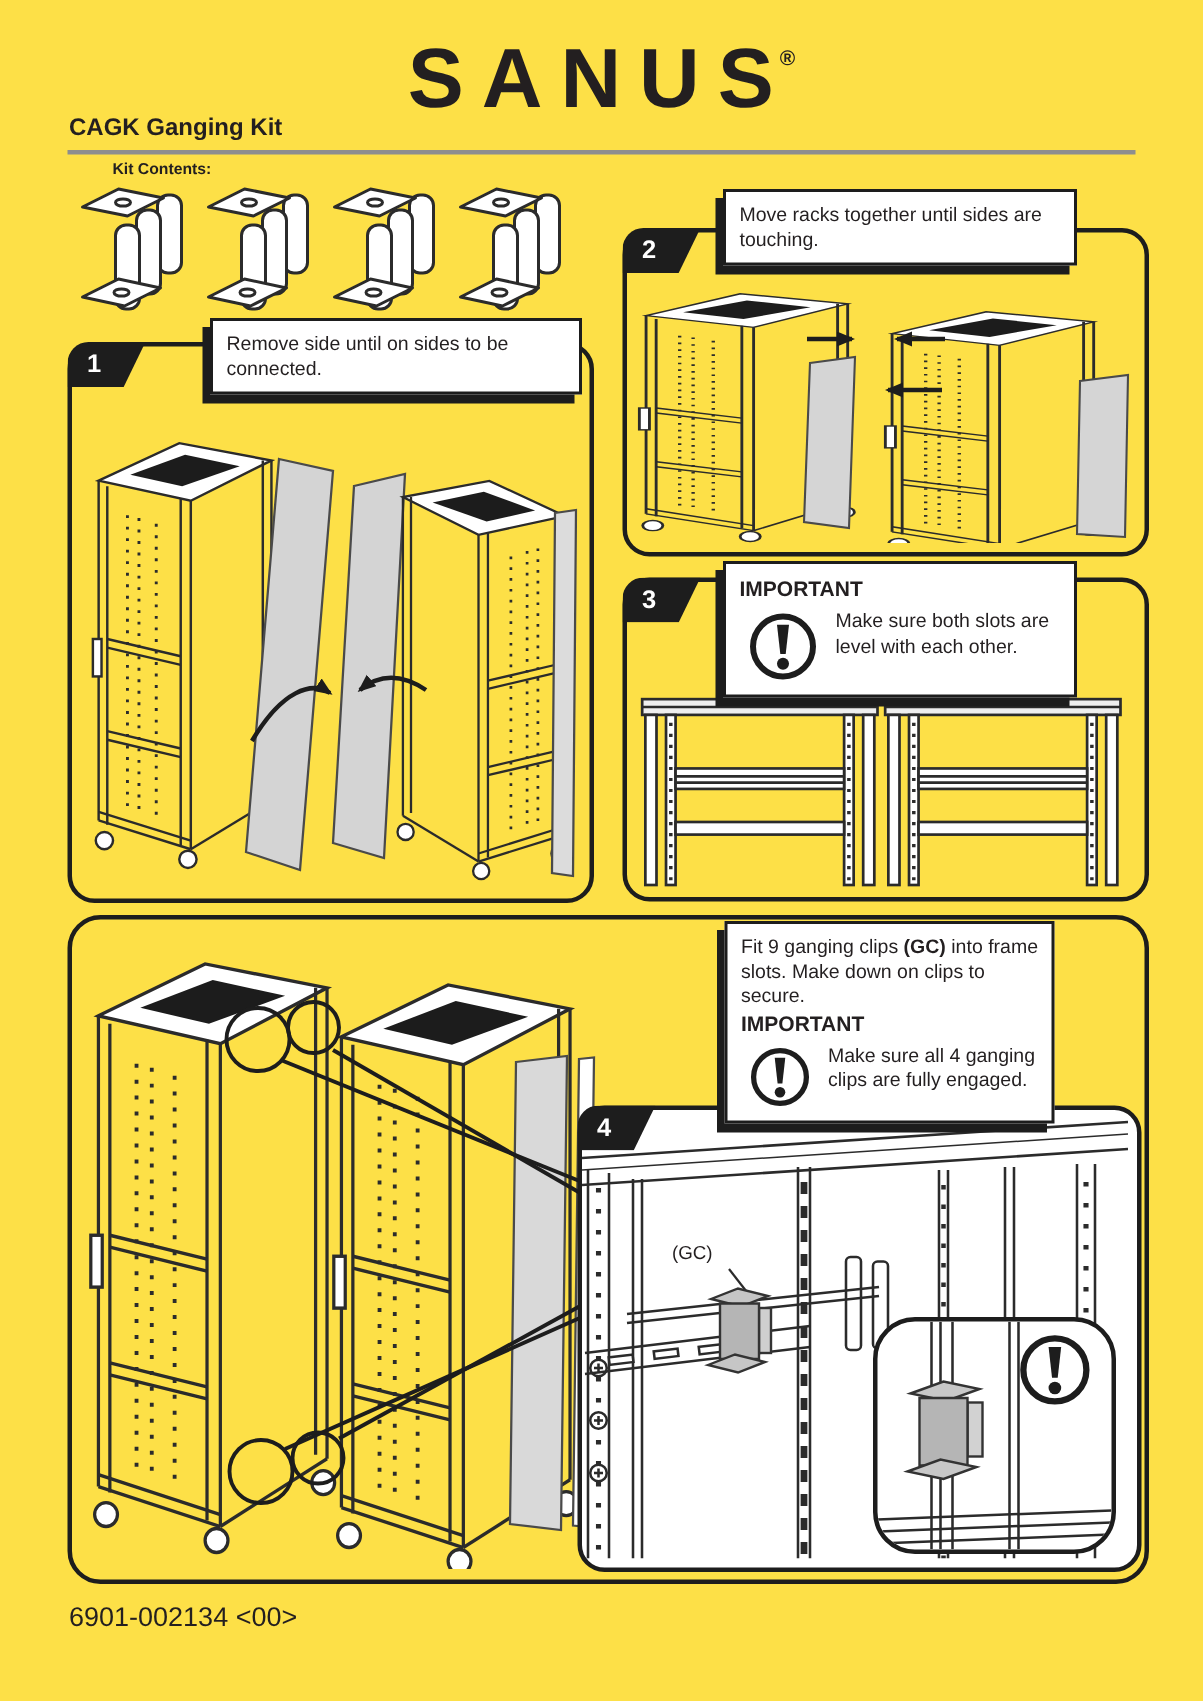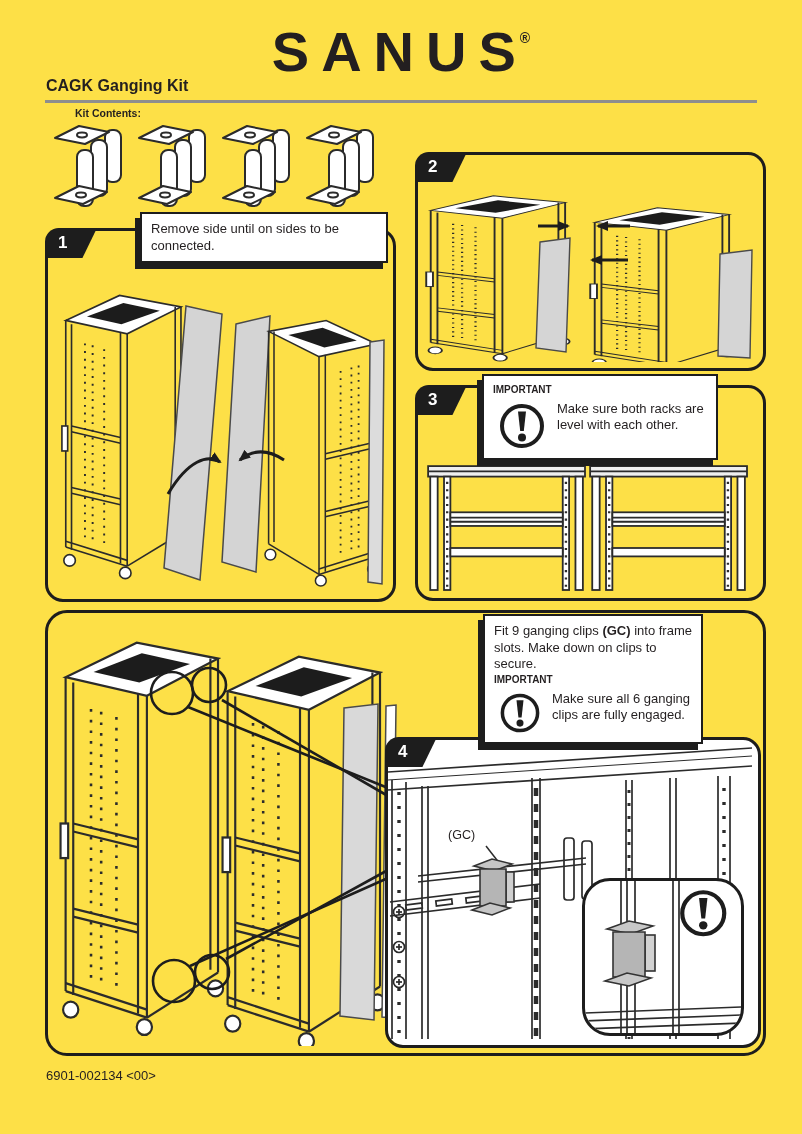--- a/index.html
+++ b/index.html
@@ -17,30 +17,30 @@
   .clips-row{position:absolute;left:50px;top:116px;display:flex;}
   .clips-row svg{display:block;}
   
   .panel{position:absolute;border:3px solid #1d1d1d;border-radius:18px;background:transparent;z-index:2;}
   .panel.solid{background:#fff;}
   .badge{position:absolute;z-index:8;background:#1d1d1d;color:#fff;font-weight:bold;font-size:17px;
          width:52px;height:30px;display:flex;align-items:center;padding-left:13px;box-sizing:border-box;
          clip-path:polygon(0 0,100% 0,72% 100%,0 100%);border-top-left-radius:14px;}
   .callout{position:absolute;z-index:6;background:#fff;border:2.5px solid #1d1d1d;
            box-shadow:-5px 6px 0 #1d1d1d;padding:7px 9px;font-size:13px;line-height:1.28;box-sizing:border-box;}
-  .imp-label{font-weight:bold;font-size:10px;margin:1px 0 2px 0;}
+  .imp-label{font-weight:bold;font-size:14px;margin:1px 0 2px 0;}
   .imp-row{display:flex;align-items:flex-start;}
   .imp-row .imp-icon{flex:0 0 auto;margin:2px 10px 0 4px;}
   .imp-row .imp-text{font-size:13px;line-height:1.28;padding-top:2px;}
   .scene{position:absolute;z-index:1;}
   .gc-label{position:absolute;left:60px;top:88px;font-size:12.5px;z-index:5;}
   .inset{position:absolute;left:194px;top:138px;width:162px;height:158px;background:#fff;
          border:3px solid #1d1d1d;border-radius:28px;z-index:4;overflow:hidden;box-sizing:border-box;}
   .detail-panel{overflow:hidden;}
-  .footer{position:absolute;left:46px;top:1068px;font-size:13px;}
+  .footer{position:absolute;left:46px;top:1068px;font-size:18px;}
 </style>
 </head>
 <body>
 
 <svg width="0" height="0" style="position:absolute" aria-hidden="true">
   <defs>
     <marker id="ah" markerWidth="13" markerHeight="11" refX="10" refY="5" orient="auto" markerUnits="userSpaceOnUse">
       <path d="M0,0 L12,5 L0,10 Z" fill="#1d1d1d"></path>
     </marker>
     <g id="clip-sym" stroke="#2b2b2b" stroke-width="2" fill="#fff" stroke-linejoin="round">
@@ -128,39 +128,40 @@
     <polygon points="136,34 172,42 150,308 114,296" fill="#d4d4d4" stroke="#4a4a4a" stroke-width="1.5"></polygon>
     <polygon points="186,52 220,44 206,300 172,290" fill="#d4d4d4" stroke="#4a4a4a" stroke-width="1.5"></polygon>
     <use href="#rack-iso" transform="translate(332,36) scale(-0.9,0.9)"></use>
     <polygon points="320,70 334,68 332,312 318,310" fill="#dcdcdc" stroke="#4a4a4a" stroke-width="1.5"></polygon>
     <path d="M118,222 C138,188 158,182 170,190" fill="none" stroke="#1d1d1d" stroke-width="3" marker-end="url(#ah)"></path>
     <path d="M234,188 C216,176 202,178 190,188" fill="none" stroke="#1d1d1d" stroke-width="3" marker-end="url(#ah)"></path>
   </svg>
 
   <div class="panel" style="left:415px;top:152px;width:345px;height:213px;"></div>
   <div class="badge" style="left:415px;top:152px;">2</div>
+  <div class="callout" style="left:482px;top:126px;width:236px;">Move racks together until sides are touching.</div>
   <svg class="scene" style="left:420px;top:180px;" width="335" height="182" viewBox="0 0 335 182">
     <use href="#rack-iso" transform="translate(4,8) scale(1.12,0.56)"></use>
     <polygon points="120,62 150,58 146,172 116,168" fill="#d5d5d5" stroke="#4a4a4a" stroke-width="1.4"></polygon>
     <use href="#rack-iso" transform="translate(168,20) scale(1.12,0.56)"></use>
     <polygon points="300,74 332,70 330,178 298,176" fill="#d5d5d5" stroke="#4a4a4a" stroke-width="1.4"></polygon>
     <line x1="118" y1="46" x2="148" y2="46" stroke="#1d1d1d" stroke-width="3" marker-end="url(#ah)"></line>
     <line x1="210" y1="46" x2="178" y2="46" stroke="#1d1d1d" stroke-width="3" marker-end="url(#ah)"></line>
     <line x1="208" y1="80" x2="172" y2="80" stroke="#1d1d1d" stroke-width="3" marker-end="url(#ah)"></line>
   </svg>
 
   <div class="panel" style="left:415px;top:385px;width:345px;height:210px;"></div>
   <div class="badge" style="left:415px;top:385px;">3</div>
   <div class="callout" style="left:482px;top:374px;width:236px;">
     <div class="imp-label">IMPORTANT</div>
     <div class="imp-row">
       <svg class="imp-icon" width="50" height="50" viewBox="0 0 50 50">
           <use href="#warn-sym"></use>
         </svg>
-      <div class="imp-text">Make sure both racks are level with each other.</div>
+      <div class="imp-text">Make sure both slots are level with each other.</div>
     </div>
   </div>
   <svg class="scene" style="left:424px;top:460px;" width="327" height="132" viewBox="0 0 327 132">
     <use href="#rack-front" transform="translate(2,4) scale(1.06,1.05)"></use>
     <use href="#rack-front" transform="translate(164,4) scale(1.06,1.05)"></use>
   </svg>
 
   <div class="panel" style="left:45px;top:610px;width:715px;height:440px;border-radius:22px;"></div>
   <svg class="scene" style="left:48px;top:616px;" width="700" height="430" viewBox="0 0 700 430">
     <use href="#rack-iso" transform="translate(10,8) scale(1.27,1.33)"></use>
@@ -177,21 +178,21 @@
     <circle cx="164" cy="356" r="17" fill="none" stroke="#1d1d1d" stroke-width="2.6"></circle>
   </svg>
 
   <div class="callout" style="left:483px;top:614px;width:220px;">
     <div><span>Fit 9 ganging clips </span><span style="font-weight:bold">(GC)</span><span> into frame slots.  Make down on clips to secure.</span></div>
     <div class="imp-label">IMPORTANT</div>
     <div class="imp-row">
       <svg class="imp-icon" width="44" height="44" viewBox="0 0 50 50">
           <use href="#warn-sym"></use>
         </svg>
-      <div class="imp-text">Make sure all 6 ganging clips are fully engaged.</div>
+      <div class="imp-text">Make sure all 4 ganging clips are fully engaged.</div>
     </div>
   </div>
 
   <div class="panel solid detail-panel" style="left:385px;top:737px;width:370px;height:305px;z-index:3;">
     <svg width="364" height="299" viewBox="0 0 364 299" style="display:block">
       <g stroke="#2b2b2b" fill="none" stroke-width="1.7">
         <line x1="0" y1="32" x2="364" y2="8"></line>
           <line x1="0" y1="40" x2="364" y2="16" stroke-width="1"></line>
           <line x1="0" y1="50" x2="364" y2="26"></line>
         <line x1="4" y1="40" x2="4" y2="299"></line>

